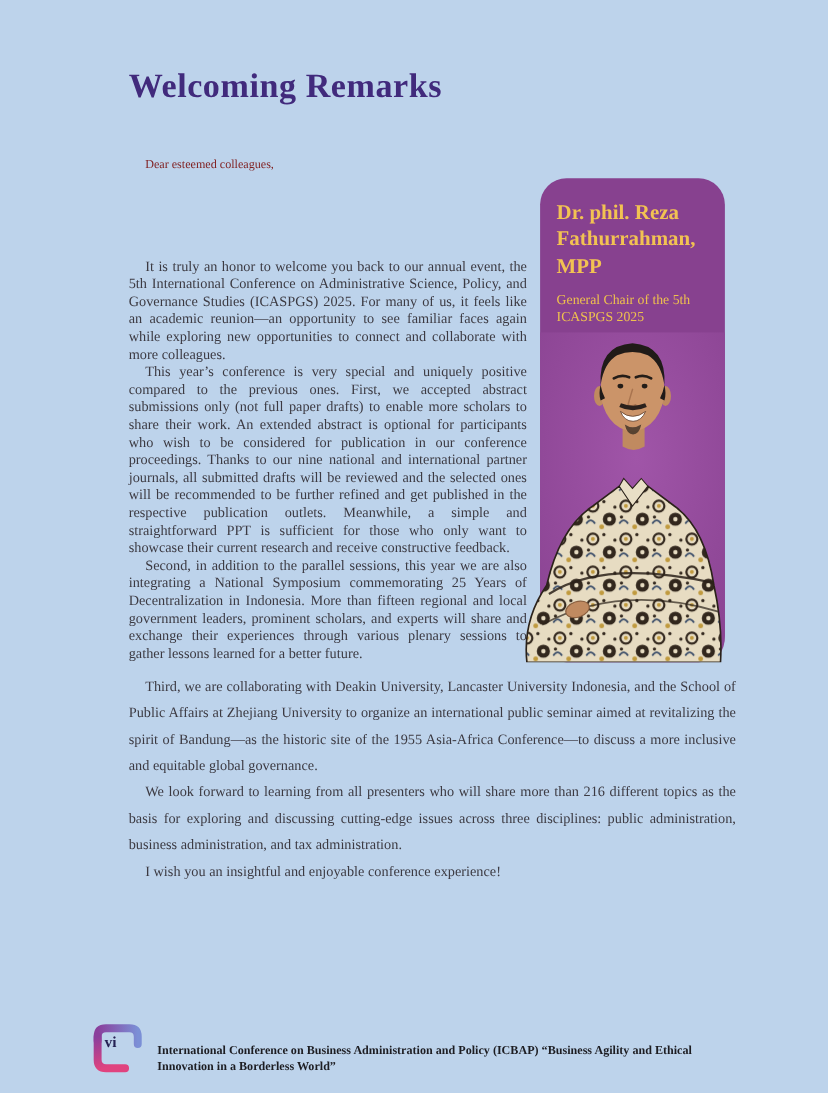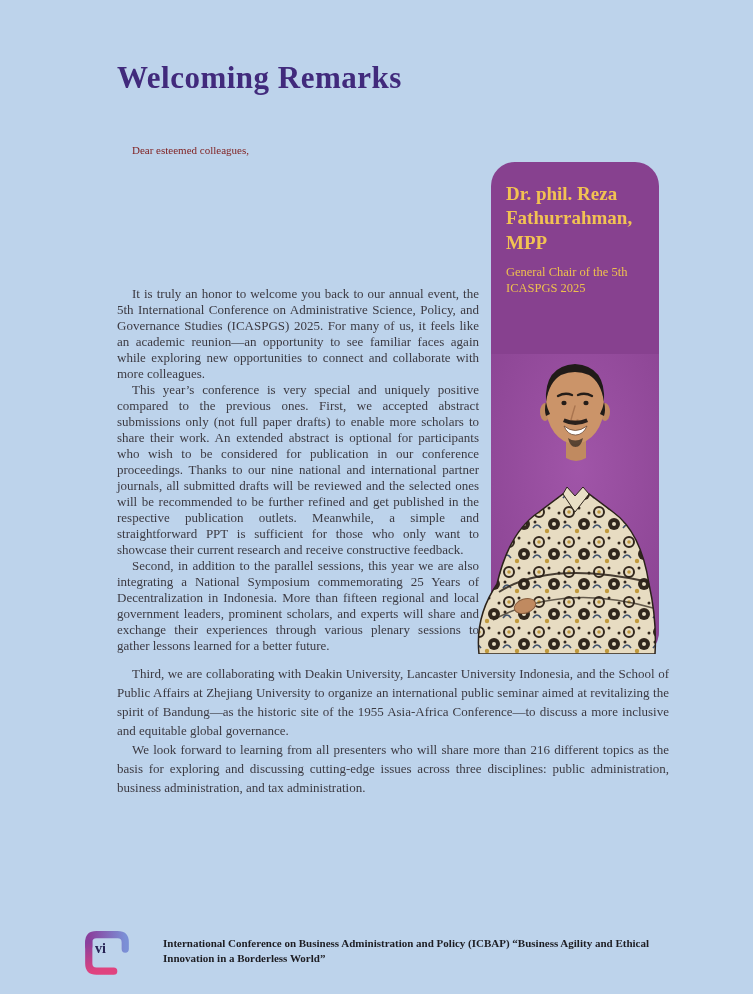--- a/index.html
+++ b/index.html
@@ -36,27 +36,27 @@
   }
   .col-text p, .full p{
     margin:0;
     font-size:13px;
     line-height:16px;
     color:#3c3a42;
     text-align:justify;
     text-indent:15px;
     hyphens:none;
   }
-  .full p{line-height:19px;}
+  .full p{line-height:24px;}
   .full{margin-top:10px;width:552px;}
   
   .card{
     margin-left:12px;
     width:168px;
-    height:492px;
+    height:440px;
     background:#87418f;
     border-radius:24px;
     position:relative;
     flex-shrink:0;
     box-sizing:border-box;
     padding:20px 15px 0 15px;
   }
   .card h2{
     margin:0;
     font-size:19px;
@@ -78,22 +78,21 @@
     width:188px;
     height:300px;
   }
   .photo svg{display:block;}
   
   .footer{
     position:absolute;
     left:83px;
     top:926px;
     display:flex;
-    align-items:flex-start;
-    gap:20px;
+    align-items:flex-end;
   }
   .badge{
     position:relative;
     width:48px;
     height:52px;
     flex-shrink:0;
   }
   .badge .pn{
     position:absolute;
     left:12px;
@@ -189,20 +188,21 @@
 
             <path d="M97 84 q7 5 15 0 q-2 9 -7.5 9 q-5.5 0 -7.5 -9 Z" fill="#332a22" opacity="0.75"></path>
           </svg>
         </div>
       </aside>
     </div>
 
     <div class="full">
       <p>Third, we are collaborating with Deakin University, Lancaster University Indonesia, and the School of Public Affairs at Zhejiang University to organize an international public seminar aimed at revitalizing the spirit of Bandung—as the historic site of the 1955 Asia-Africa Conference—to discuss a more inclusive and equitable global governance.</p>
       <p>We look forward to learning from all presenters who will share more than 216 different topics as the basis for exploring and discussing cutting-edge issues across three disciplines: public administration, business administration, and tax administration.</p>
+      <p>I wish you an insightful and enjoyable conference experience!</p>
     </div>
   </div>
 
   <footer class="footer">
     <div class="badge">
       <svg width="48" height="52" viewBox="0 0 50 52">
         <defs>
           <linearGradient id="topGrad" x1="0" y1="0" x2="1" y2="0">
             <stop offset="0" stop-color="#8a3f9c"></stop>
             <stop offset="1" stop-color="#7b8fd6"></stop>

